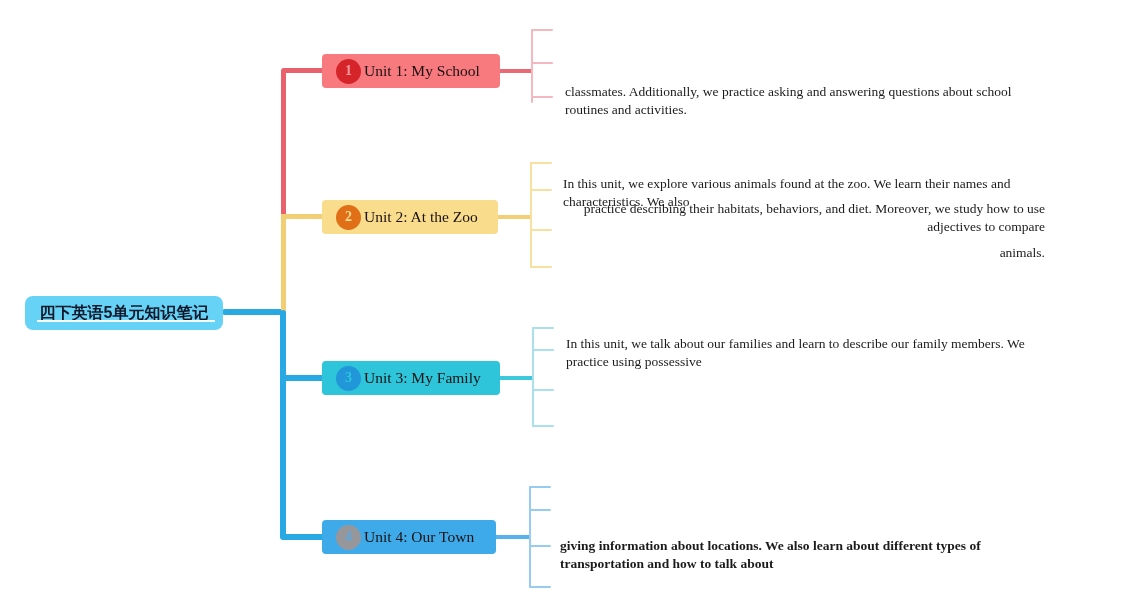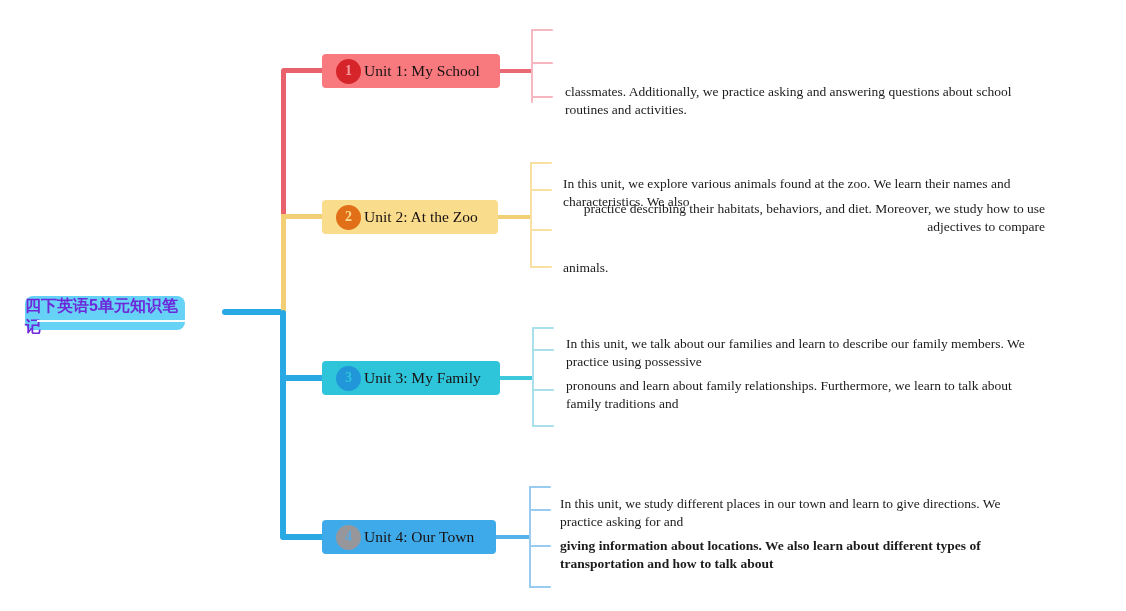--- a/index.html
+++ b/index.html
@@ -50,40 +50,40 @@
   .badge{
     width:25px;height:25px;border-radius:50%;flex:0 0 25px;
     display:flex;align-items:center;justify-content:center;
     font-size:14px;font-weight:bold;
   }
   .badge-u1{background:#d5252b;color:#f8999c;}
   .badge-u2{background:#e06f17;color:#fadc8d;}
   .badge-u3{background:#2196d9;color:#2ec5db;}
   .badge-u4{background:#97979b;color:#5ba8dd;}
   .root-node{
-    position:absolute;left:25px;top:296px;width:160px;height:34px;
+    position:absolute;left:25px;top:296px;width:198px;height:34px;
     background:#66d2f6;border-radius:8px;
-    display:flex;align-items:flex-start;justify-content:center;
+    display:flex;align-items:center;justify-content:center;
     font-family:"Liberation Sans", sans-serif;
-    font-weight:bold;font-size:16px;color:#6d28d9;
+    font-weight:bold;font-size:16px;color:#0f172a;
   }
   .root-underline{
     position:absolute;left:12px;top:24px;width:178px;height:2px;
     background:rgba(255,255,255,0.95);
   }
   
   .para{
     position:absolute;color:#1b1b1b;
     font-size:13.5px;line-height:18px;
   }
   .p-u1-0{left:565px;top:41px;width:472px;}
   .p-u1-1{left:565px;top:83px;width:468px;}
   .p-u2-0{left:563px;top:175px;width:468px;}
   .p-u2-1{left:563px;top:200px;width:482px;text-align:right;}
-  .p-u2-2{left:563px;top:259px;width:482px;}
+  .p-u2-2{left:563px;top:244px;width:482px;text-align:right;}
   .p-u3-0{left:566px;top:335px;width:480px;}
   .p-u3-1{left:566px;top:377px;width:466px;}
   .p-u3-2{left:566px;top:419px;width:466px;}
   .p-u4-0{left:560px;top:495px;width:458px;}
   .p-u4-1{left:560px;top:537px;width:494px;font-weight:bold;}
 </style>
 </head>
 <body>
 
 <div class="canvas">
@@ -131,28 +131,26 @@
     <span class="badge badge-u3">3</span>
     <span>Unit 3: My Family</span>
   </div>
   <div class="line e-u3"></div>
   <div class="line bt bt-u3"></div>
   <div class="line bs bs-u3" style="top:327px"></div>
   <div class="line bs bs-u3" style="top:349px"></div>
   <div class="line bs bs-u3" style="top:389px"></div>
   <div class="line bs bs-u3" style="top:425px"></div>
   <div class="para p-u3-0">In this unit, we talk about our families and learn to describe our family members. We practice using possessive</div>
-  <div class="para p-u3-1">pronouns and learn about family relationships. Furthermore, we learn to talk about family traditions and</div>
 
   <div class="node node-u4">
     <span class="badge badge-u4">4</span>
     <span>Unit 4: Our Town</span>
   </div>
   <div class="line e-u4"></div>
   <div class="line bt bt-u4"></div>
   <div class="line bs bs-u4" style="top:486px"></div>
   <div class="line bs bs-u4" style="top:509px"></div>
   <div class="line bs bs-u4" style="top:545px"></div>
   <div class="line bs bs-u4" style="top:586px"></div>
-  <div class="para p-u4-0">In this unit, we study different places in our town and learn to give directions. We practice asking for and</div>
   <div class="para p-u4-1">giving information about locations. We also learn about different types of transportation and how to talk about</div>
 
 </div>
 
 </body></html>

